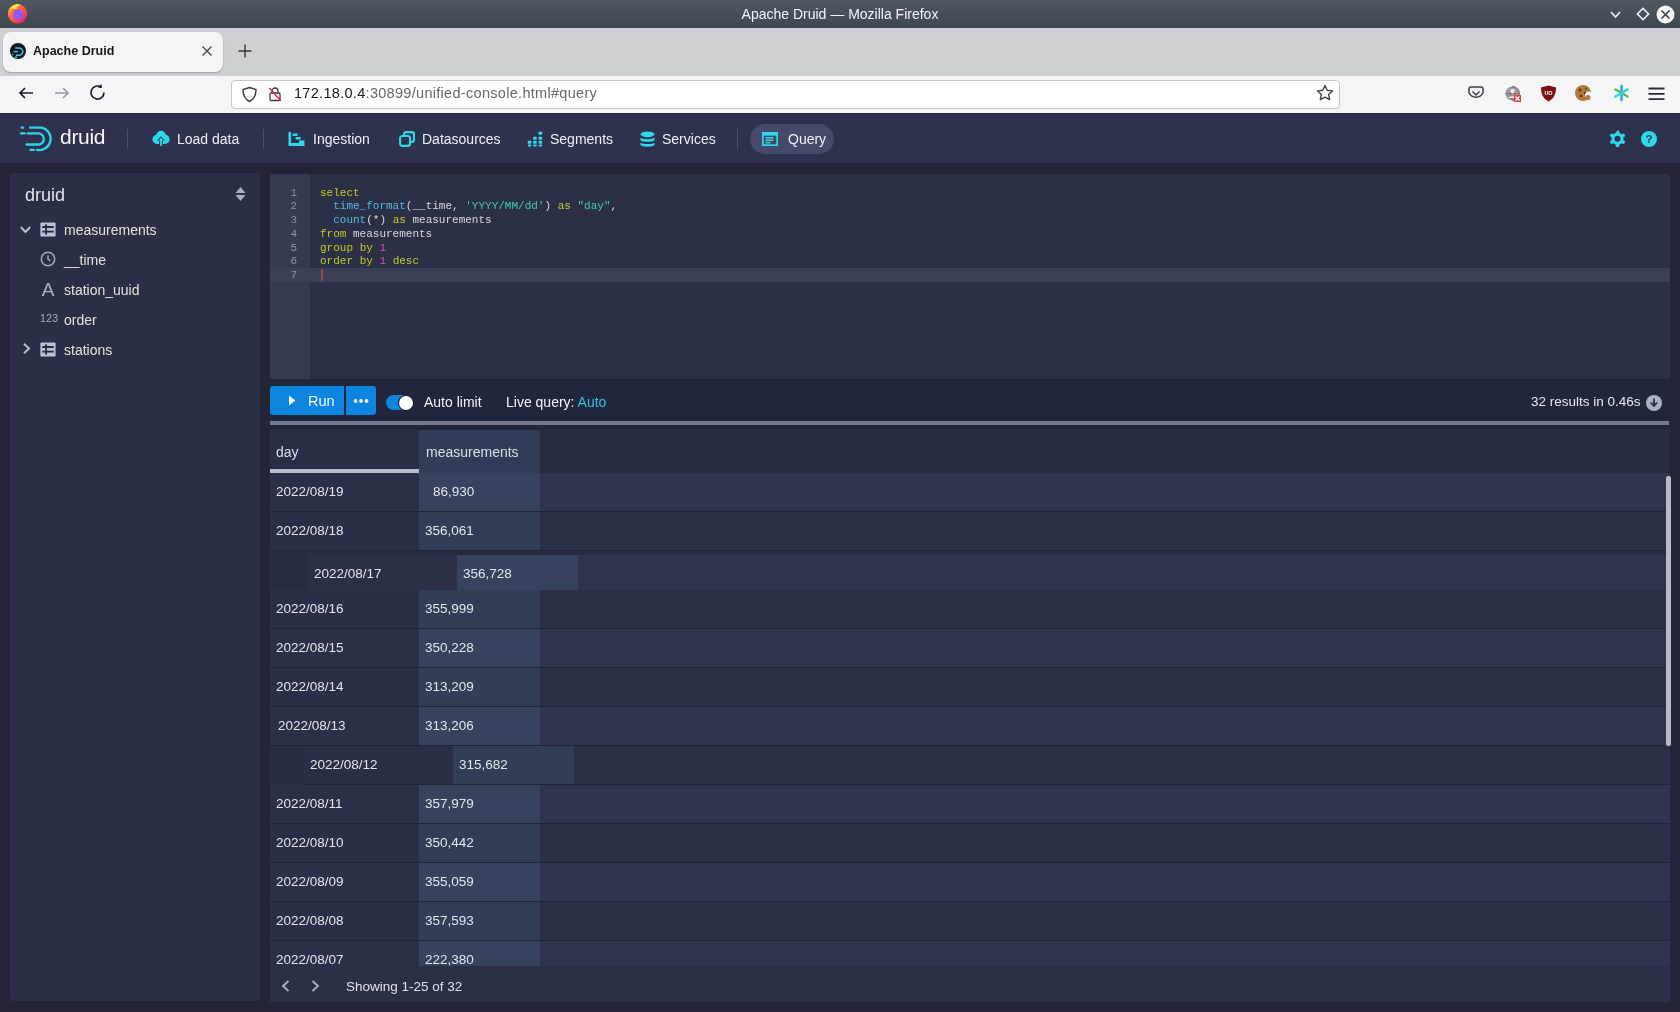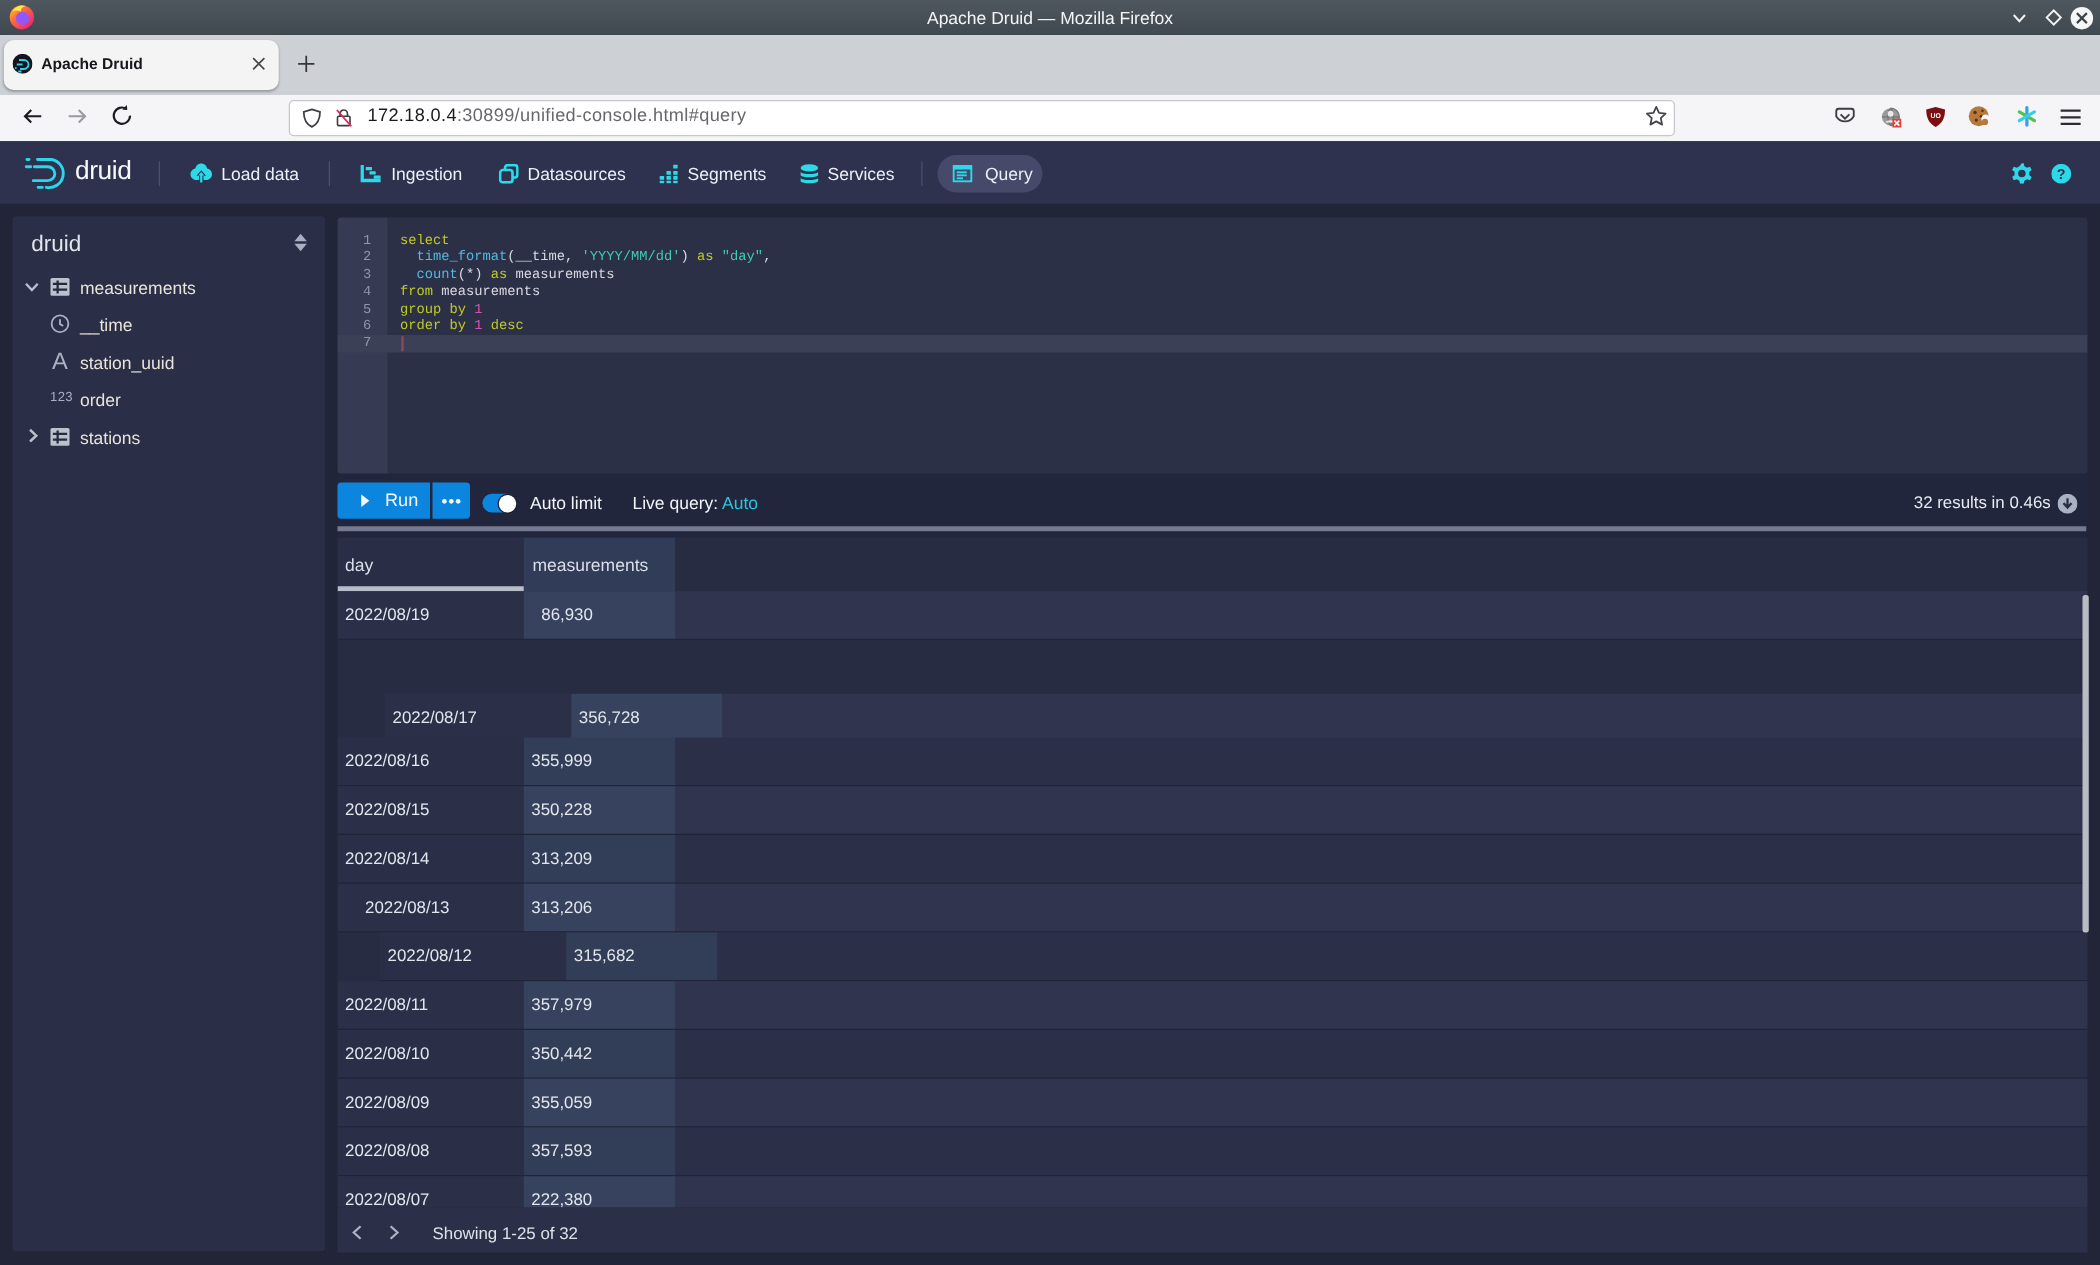--- a/index.html
+++ b/index.html
@@ -390,20 +390,27 @@
     <div class="abs hcell" style="left:6px;top:14px;">day</div>
     <div class="abs hcell" style="left:156px;top:14px;">measurements</div>
     <div class="abs" style="left:0;top:39px;width:149px;height:4px;background:#b9bdca;"></div>
     <div class="abs row" style="top: 42.5px;">
       <div class="abs cell-day" style="background:#2b2f48;border-bottom:1px solid #202437;"></div>
       <div class="abs cell-meas" style="background:#36425e;border-bottom:1px solid #202437;"></div>
       <div class="abs cell-rest" style="background:#30344e;border-bottom:1px solid #202437;"></div>
       <div class="abs ctext" style="left:6px;">2022/08/19</div>
       <div class="abs ctext" style="left:163px;">86,930</div>
     </div>
+    <div class="abs row" style="top: 81.5px;">
+      <div class="abs cell-day" style="background:#2a2e46;border-bottom:1px solid #202437;"></div>
+      <div class="abs cell-meas" style="background:#323e57;border-bottom:1px solid #202437;"></div>
+      <div class="abs cell-rest" style="background:#2b2f47;border-bottom:1px solid #202437;"></div>
+      <div class="abs ctext" style="left:6px;">2022/08/18</div>
+      <div class="abs ctext" style="left:155px;">356,061</div>
+    </div>
     <div class="abs row" style="top: 125px; margin-left: 38px;">
       <div class="abs cell-day" style="background:#2b2f48;border-bottom:1px solid #202437;"></div>
       <div class="abs cell-meas" style="background:#36425e;border-bottom:1px solid #202437;"></div>
       <div class="abs cell-rest" style="background:#30344e;border-bottom:1px solid #202437;"></div>
       <div class="abs ctext" style="left:6px;">2022/08/17</div>
       <div class="abs ctext" style="left:155px;">356,728</div>
     </div>
     <div class="abs row" style="top: 159.5px;">
       <div class="abs cell-day" style="background:#2a2e46;border-bottom:1px solid #202437;"></div>
       <div class="abs cell-meas" style="background:#323e57;border-bottom:1px solid #202437;"></div>
@@ -422,21 +429,21 @@
       <div class="abs cell-day" style="background:#2a2e46;border-bottom:1px solid #202437;"></div>
       <div class="abs cell-meas" style="background:#323e57;border-bottom:1px solid #202437;"></div>
       <div class="abs cell-rest" style="background:#2b2f47;border-bottom:1px solid #202437;"></div>
       <div class="abs ctext" style="left:6px;">2022/08/14</div>
       <div class="abs ctext" style="left:155px;">313,209</div>
     </div>
     <div class="abs row" style="top: 276.5px;">
       <div class="abs cell-day" style="background:#2b2f48;border-bottom:1px solid #202437;"></div>
       <div class="abs cell-meas" style="background:#36425e;border-bottom:1px solid #202437;"></div>
       <div class="abs cell-rest" style="background:#30344e;border-bottom:1px solid #202437;"></div>
-      <div class="abs ctext" style="left:22px;">2022/08/13</div>
+      <div class="abs ctext" style="left:8px;">2022/08/13</div>
       <div class="abs ctext" style="left:155px;">313,206</div>
     </div>
     <div class="abs row" style="top: 315.5px; margin-left: 34px;">
       <div class="abs cell-day" style="background:#2a2e46;border-bottom:1px solid #202437;"></div>
       <div class="abs cell-meas" style="background:#323e57;border-bottom:1px solid #202437;"></div>
       <div class="abs cell-rest" style="background:#2b2f47;border-bottom:1px solid #202437;"></div>
       <div class="abs ctext" style="left:6px;">2022/08/12</div>
       <div class="abs ctext" style="left:155px;">315,682</div>
     </div>
     <div class="abs row" style="top: 354.5px;">

